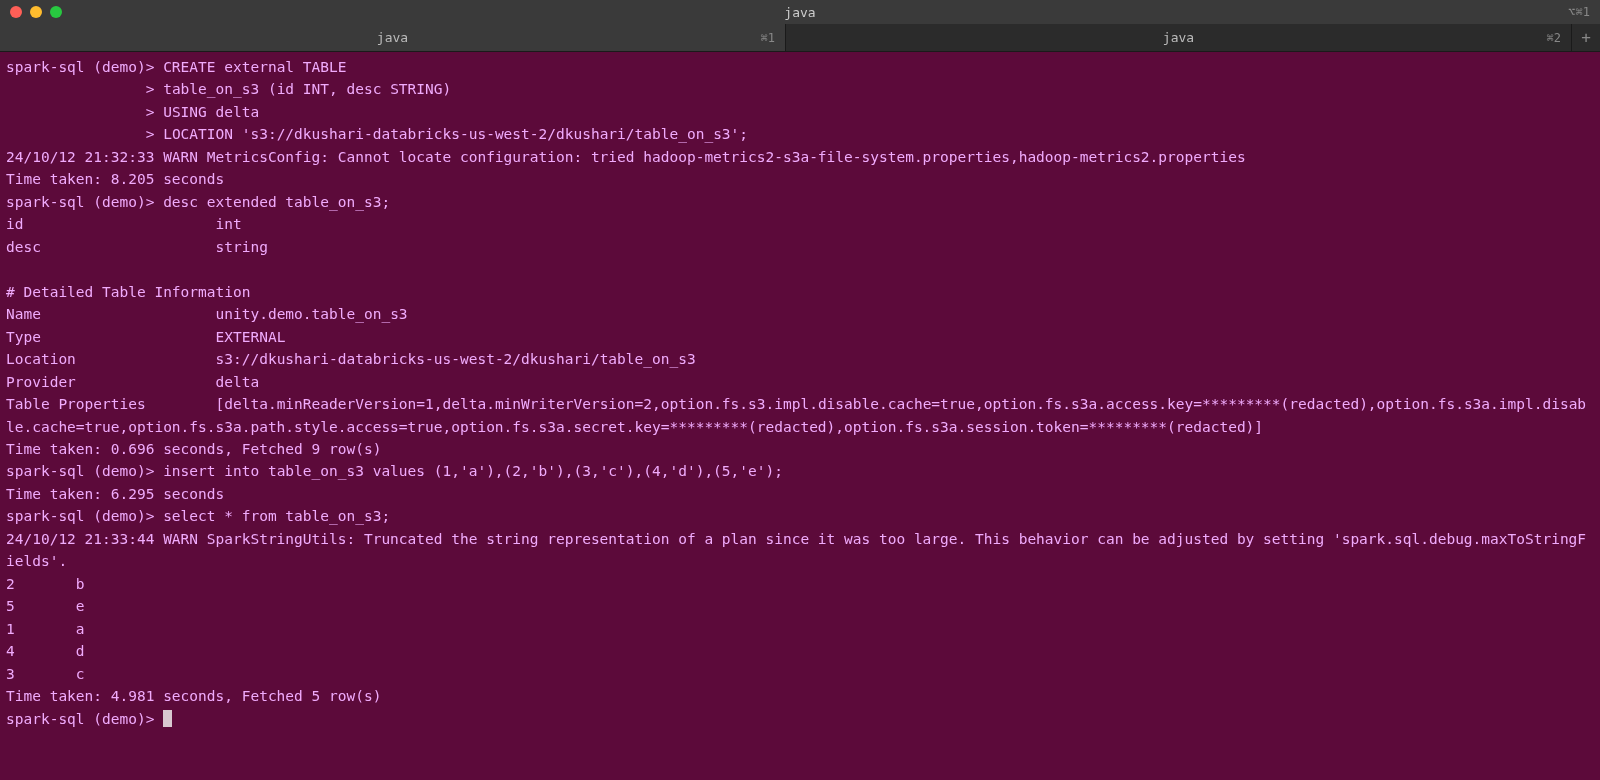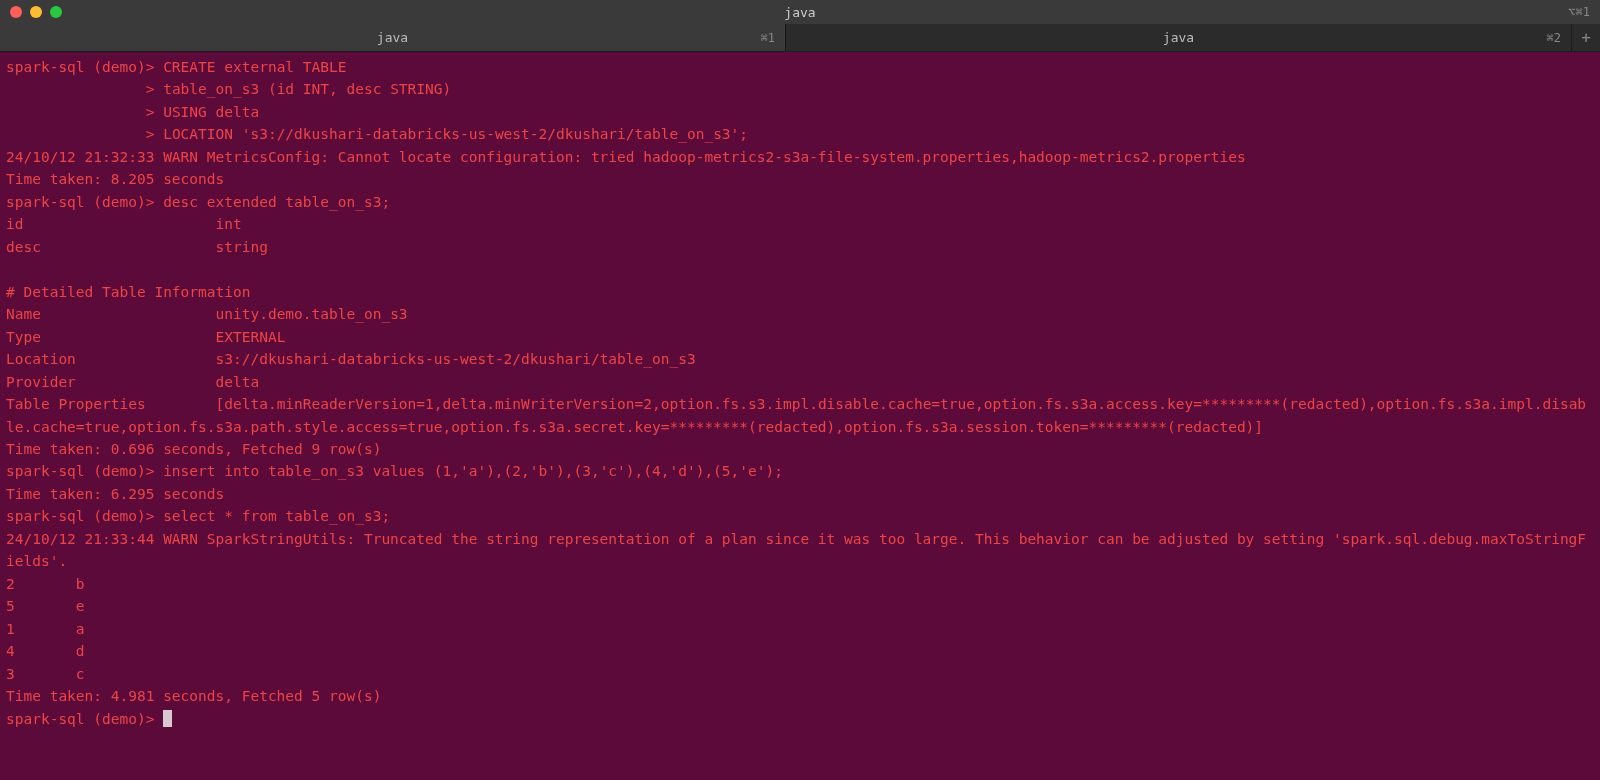--- a/index.html
+++ b/index.html
@@ -52,21 +52,21 @@
 .tab.active { background: #3a3a3a; }
 .tab .shortcut {
   position: absolute; right: 10px; color: #888; font-size: 12px;
 }
 .newtab {
   width: 28px; display: flex; align-items: center; justify-content: center;
   color: #888; font-size: 16px; background: #2b2b2b;
 }
 .terminal {
   background: #5c0a3a;
-  color: #ef4444;
+  color: #f0abfc;
   height: calc(100% - 52px);
   padding: 4px 6px;
   white-space: pre-wrap;
   word-break: break-all;
   line-height: 1.55;
   overflow: hidden;
 }
 .cursor {
   display: inline-block;
   width: 9px;

